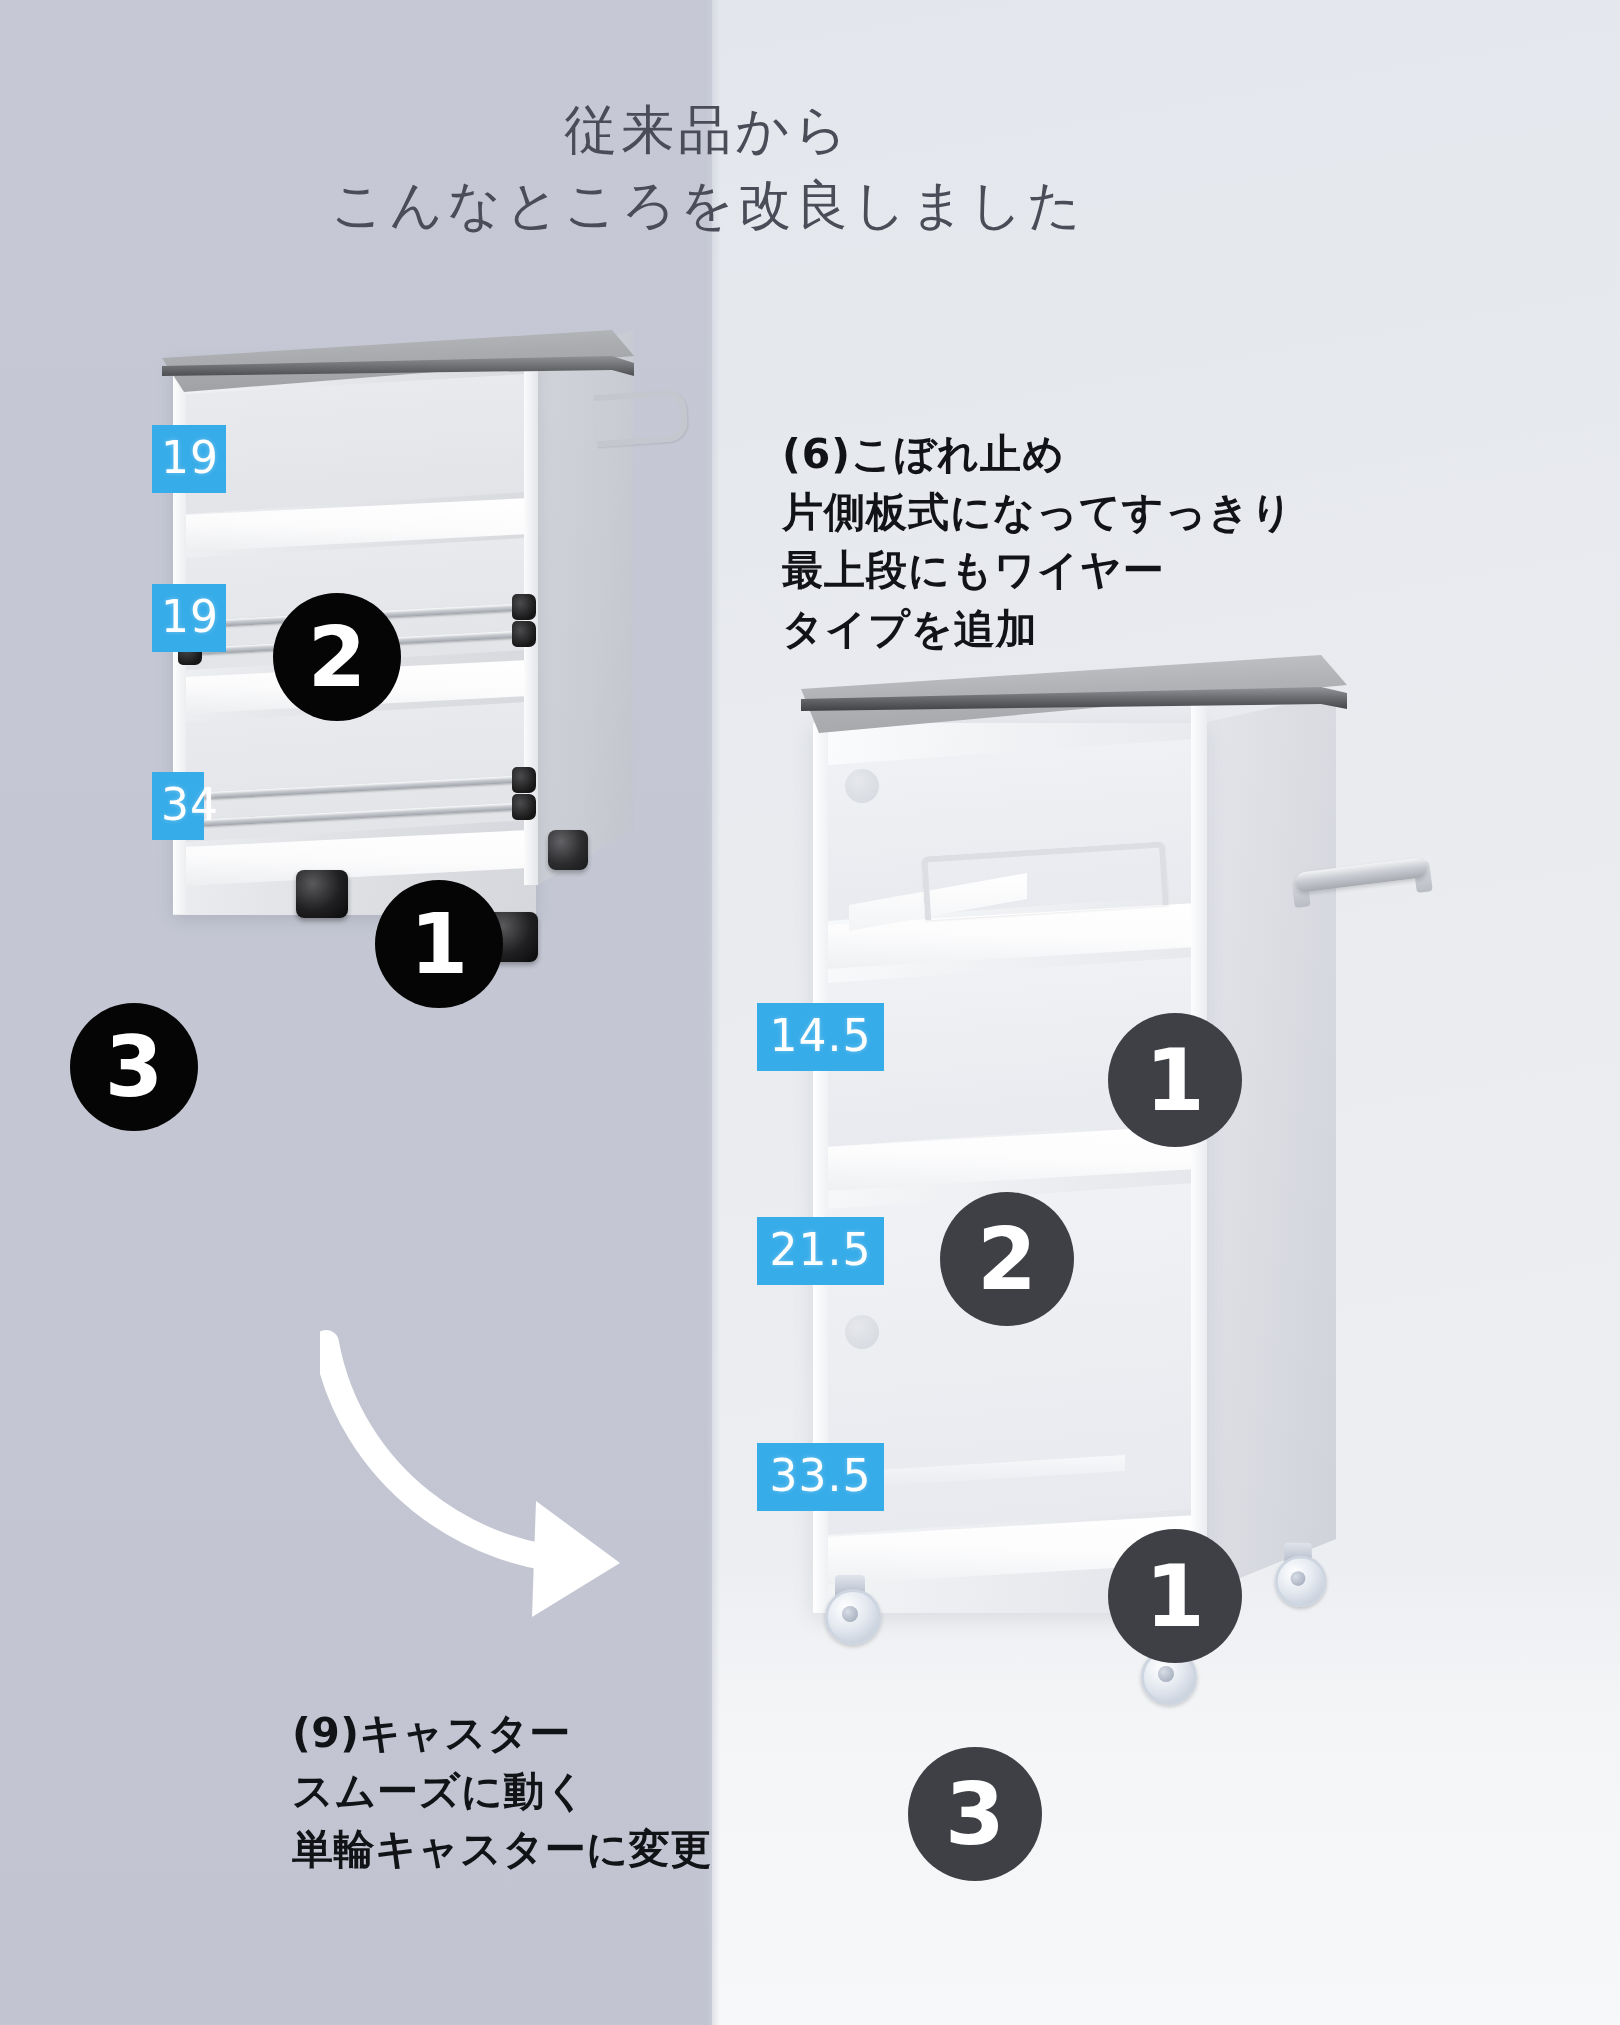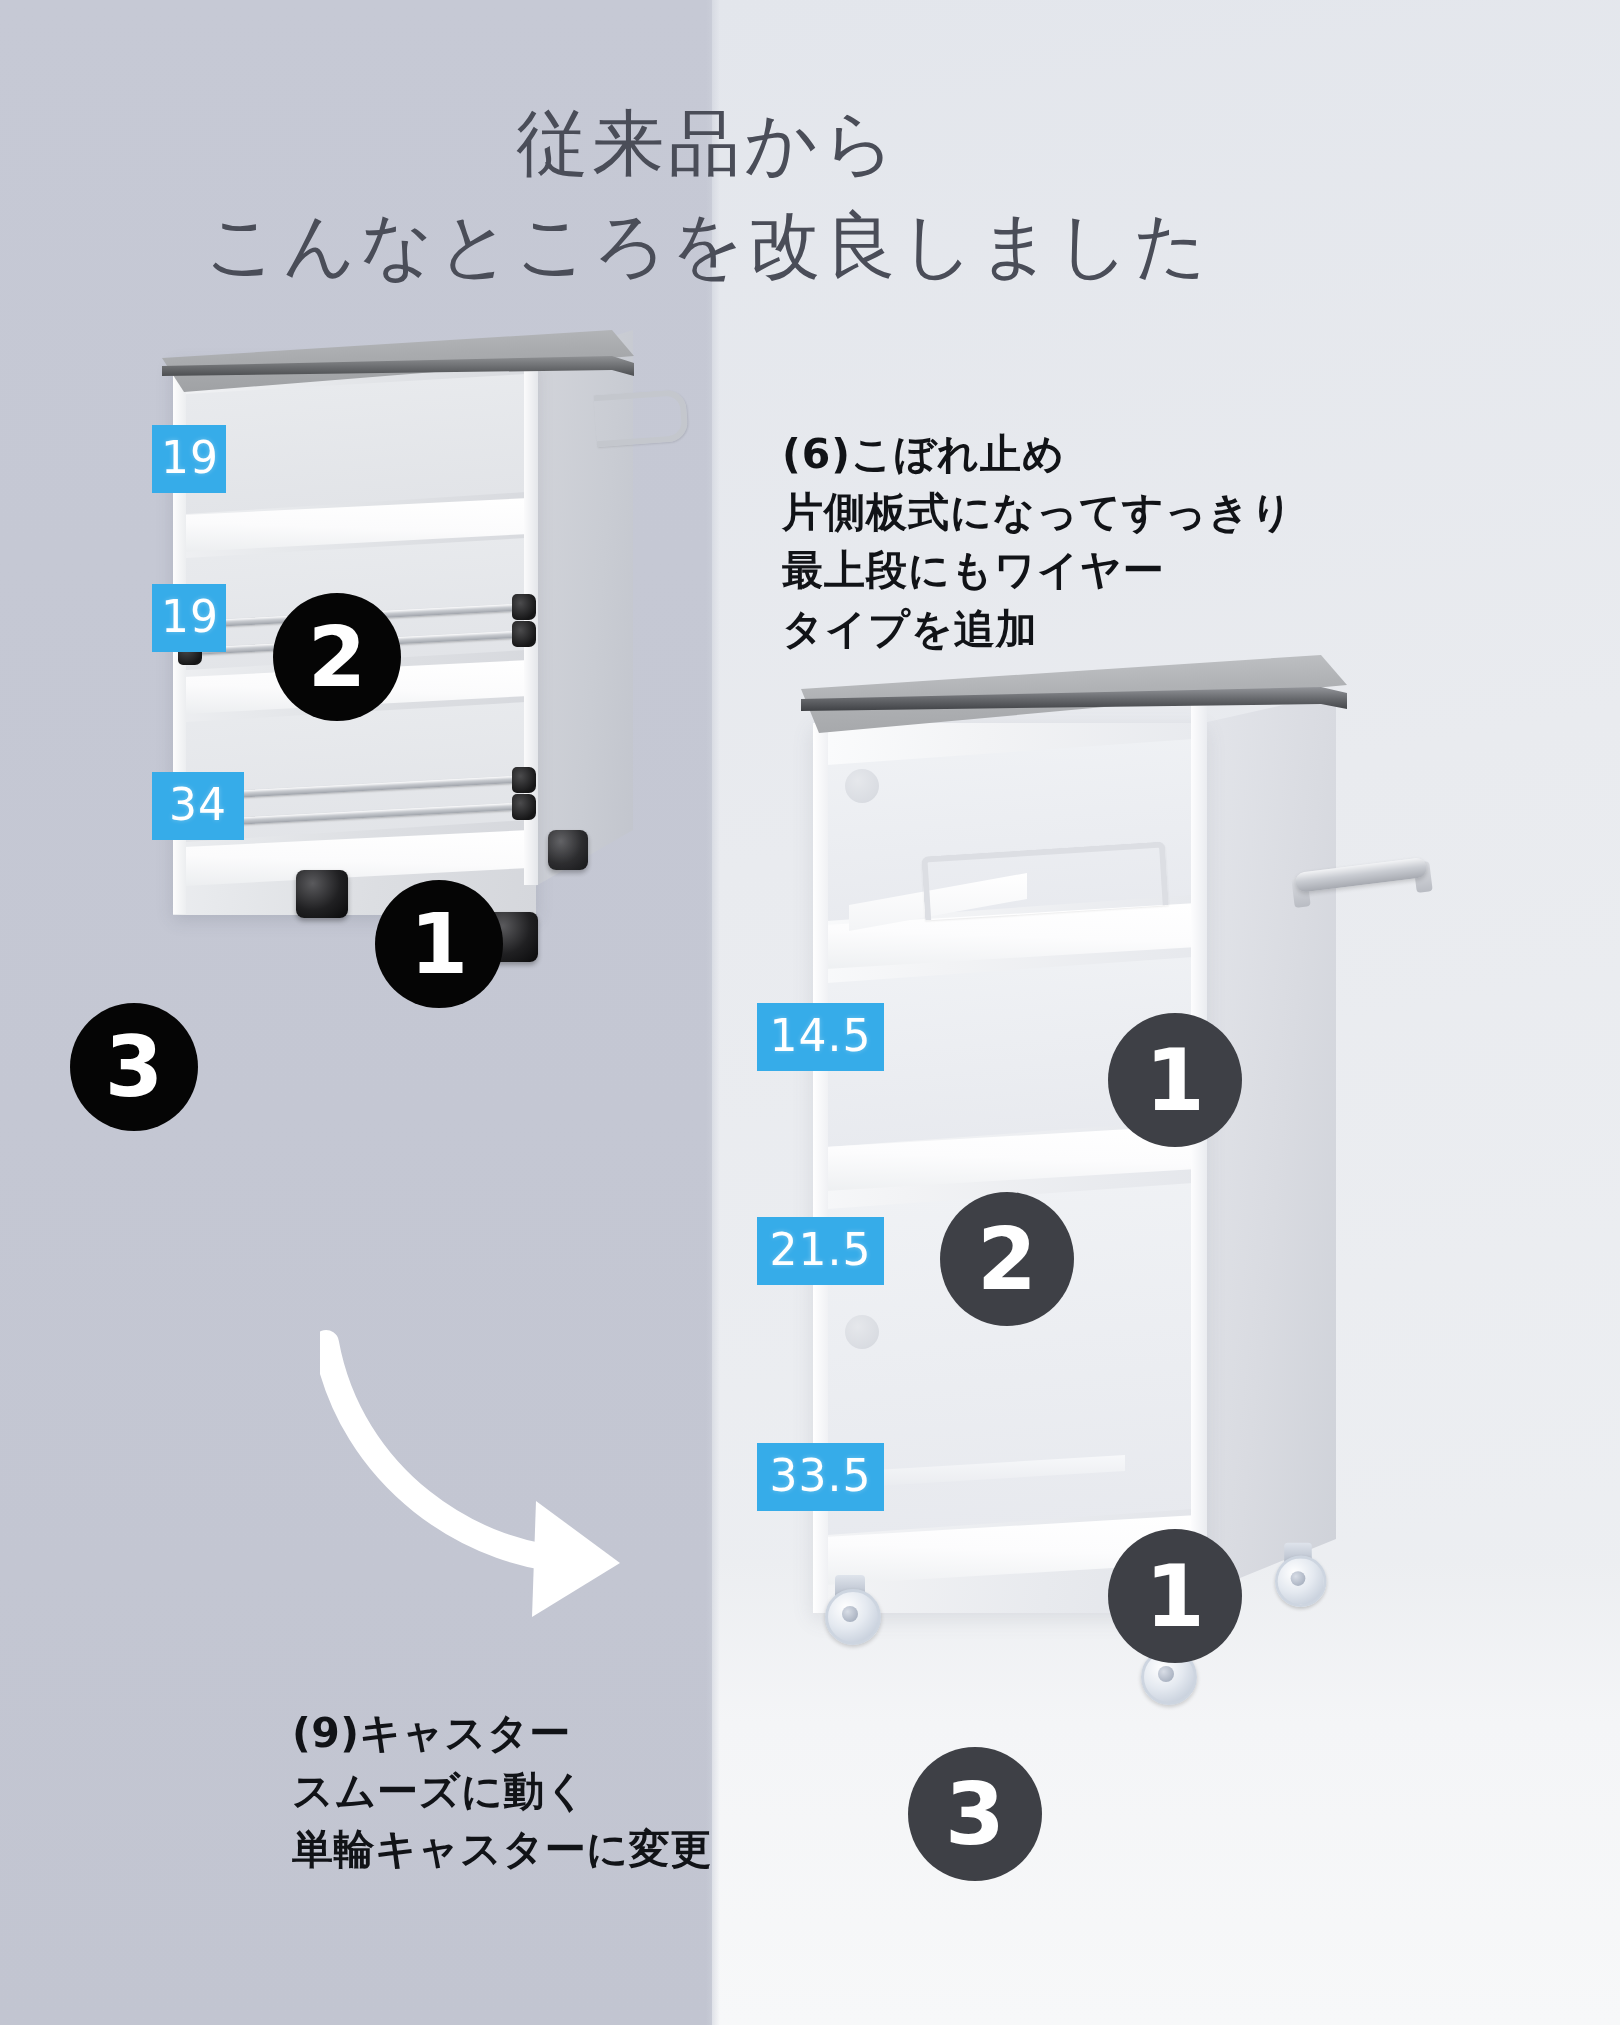--- a/index.html
+++ b/index.html
@@ -44,21 +44,21 @@
     background: linear-gradient(90deg, rgba(190,194,206,0) 0%, rgba(205,209,219,.55) 45%, rgba(228,231,237,0) 100%);
   }
 
   
   .title {
     position: absolute;
     left: 0; top: 92px;
     width: 1416px;
     text-align: center;
     color: #4a4d58;
-    font-size: 72px;
+    font-size: 53px;
     line-height: 1.42;
     letter-spacing: 4px;
     font-weight: 400;
     white-space: pre-line;
   }
 
   
   .copy {
     position: absolute;
     color: #111317;
@@ -81,21 +81,21 @@
     line-height: 1;
     font-weight: 500;
     padding: 11px 9px 13px 9px;
     letter-spacing: 1px;
     text-align: center;
     text-shadow: 0 0 5px rgba(255,255,255,.30);
     box-sizing: border-box;
   }
   #dim-old-1 { left: 152px; top: 425px; width: 74px; }
   #dim-old-2 { left: 152px; top: 584px; width: 74px; }
-  #dim-old-3 { left: 152px; top: 772px; width: 92px; }
+  #dim-old-3 { left: 152px; top: 772px; width: 52px; }
   #dim-new-1 { left: 757px; top: 1003px; width: 127px; }
   #dim-new-2 { left: 757px; top: 1217px; width: 127px; }
   #dim-new-3 { left: 757px; top: 1443px; width: 127px; }
 
   
   .bubble {
     position: absolute;
     border-radius: 50%;
     display: flex;
     align-items: center;

